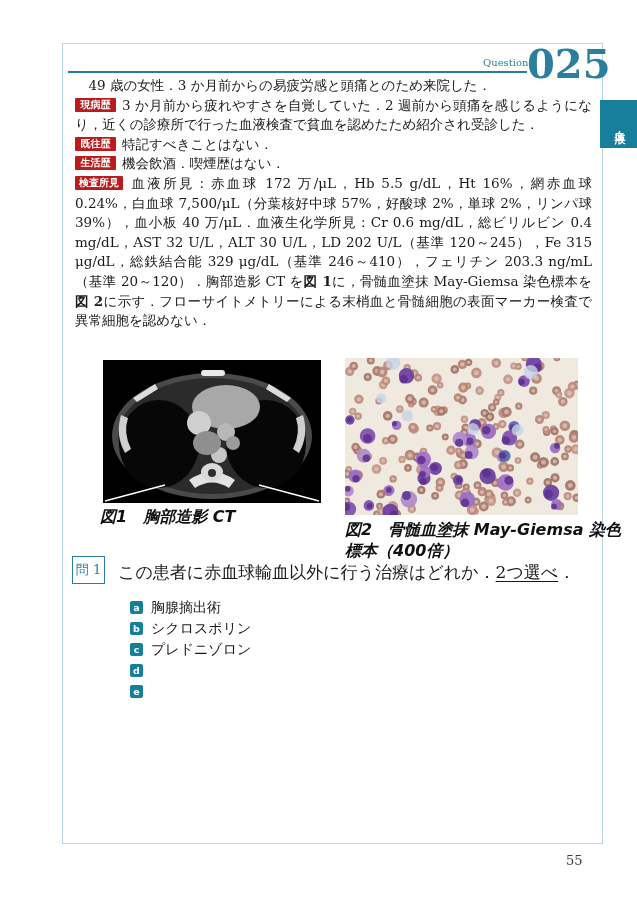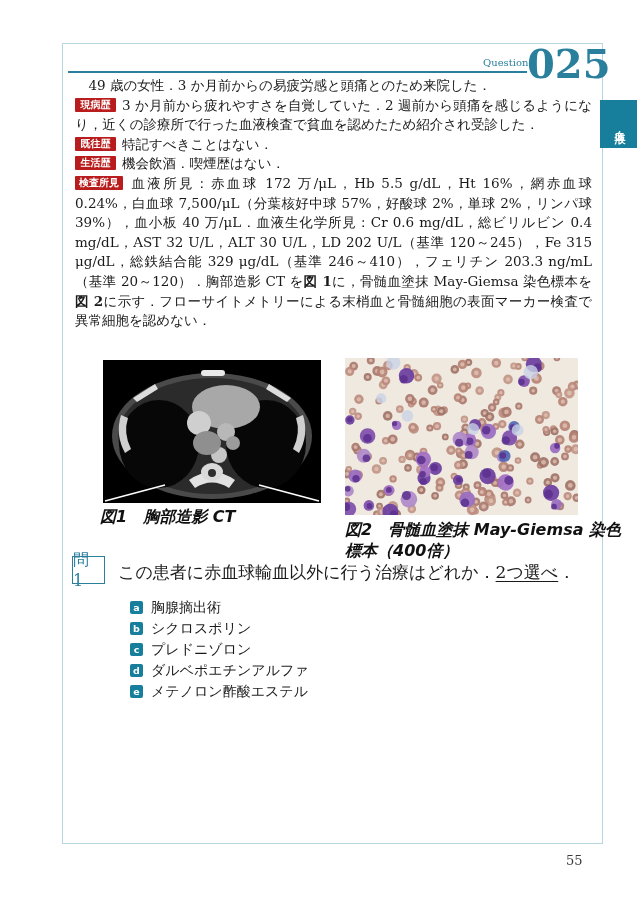--- a/index.html
+++ b/index.html
@@ -53,21 +53,21 @@
     position:absolute;font-family:"DejaVu Sans","Liberation Sans",sans-serif;
     font-size:16px;font-weight:bold;color:#111;font-style:italic;
   }
   .fig1-cap{left:100px;top:507px;}
   .fig2-cap{left:345px;top:520px;}
   
   .qbox{
     position:absolute;left:72px;top:556px;width:33px;height:28px;
     border:1.5px solid #2a7f9c;color:#2a7f9c;box-sizing:border-box;
     display:flex;align-items:center;justify-content:center;
-    font-size:16px;
+    font-size:13px;
   }
   .qtext{
     position:absolute;left:118px;top:561px;width:470px;
     font-size:17px;
   }
   .qtext .ul{text-decoration:underline;text-underline-offset:3px;}
   .options{position:absolute;left:130px;top:597px;}
   .option{display:flex;align-items:center;height:21px;}
   .opt-chip{
     width:13px;height:13px;border-radius:2px;background:#177e9b;color:#fff;
@@ -566,21 +566,19 @@
   <div class="option">
     <span class="opt-chip">b</span>
     <span class="opt-label">シクロスポリン</span>
   </div>
   <div class="option">
     <span class="opt-chip">c</span>
     <span class="opt-label">プレドニゾロン</span>
   </div>
   <div class="option">
     <span class="opt-chip">d</span>
-    <span class="opt-label">ダルベポエチンアルファ</span>
   </div>
   <div class="option">
     <span class="opt-chip">e</span>
-    <span class="opt-label">メテノロン酢酸エステル</span>
   </div>
 </div>
 
 <div class="page-number">55</div>
 
 </body></html>

